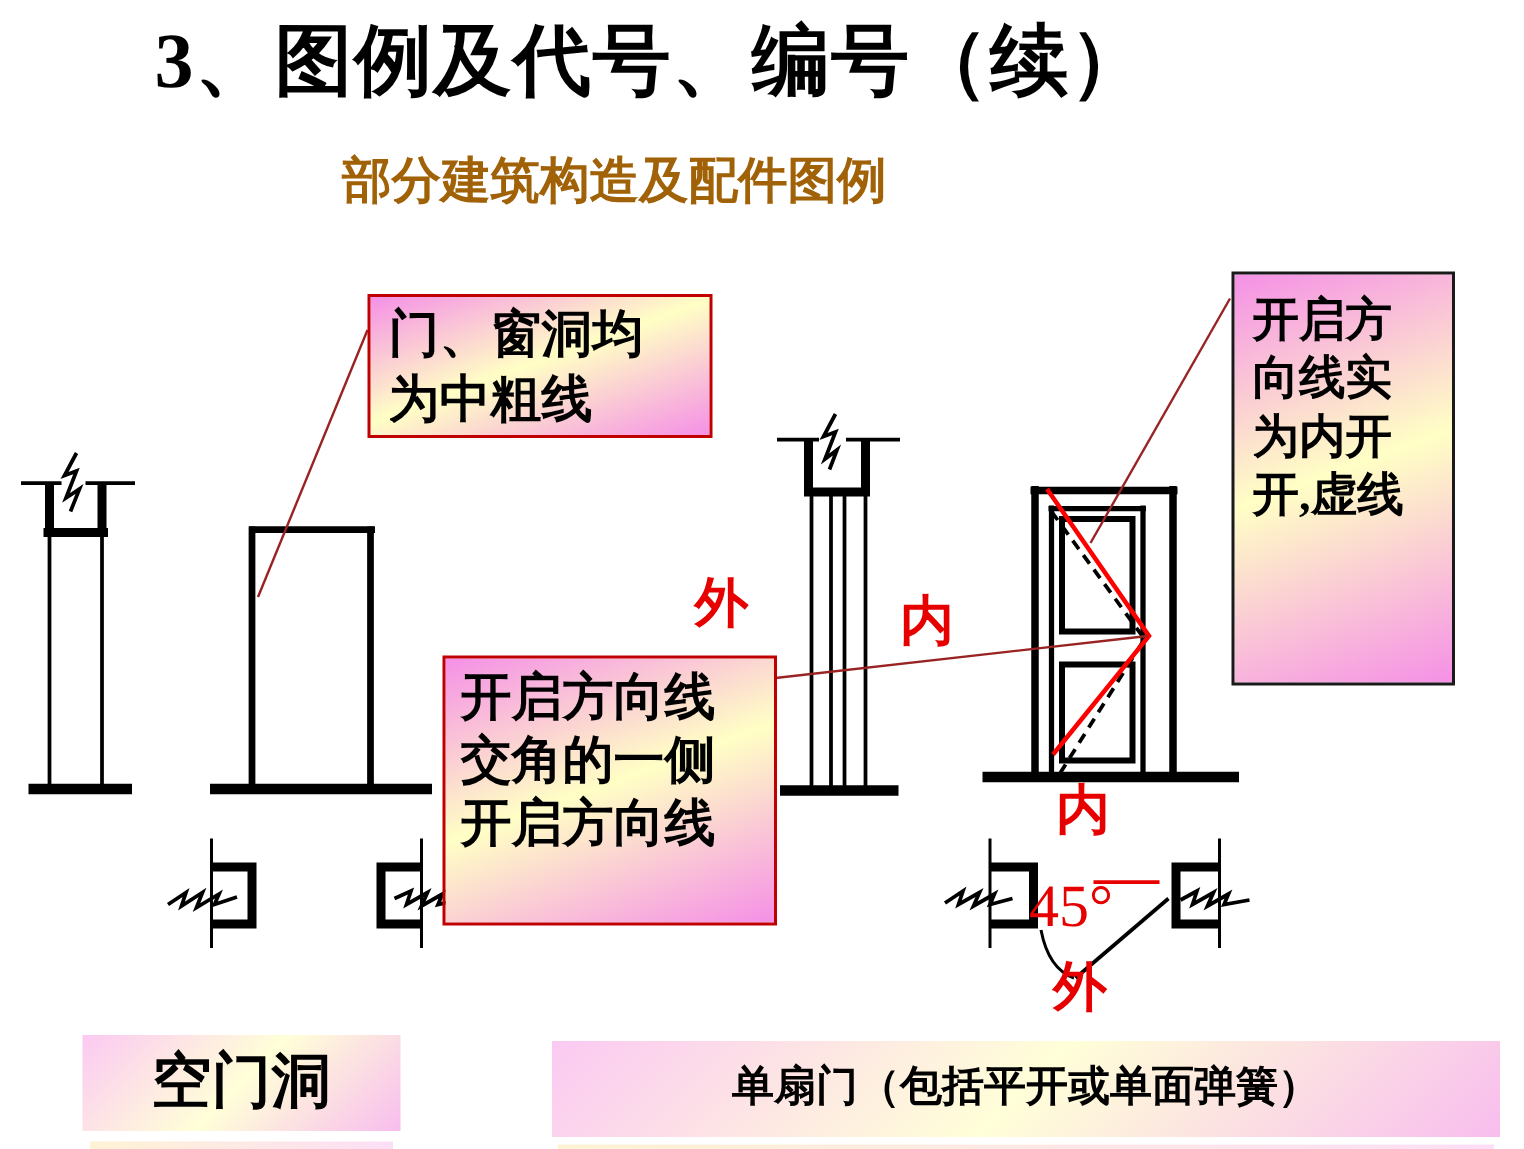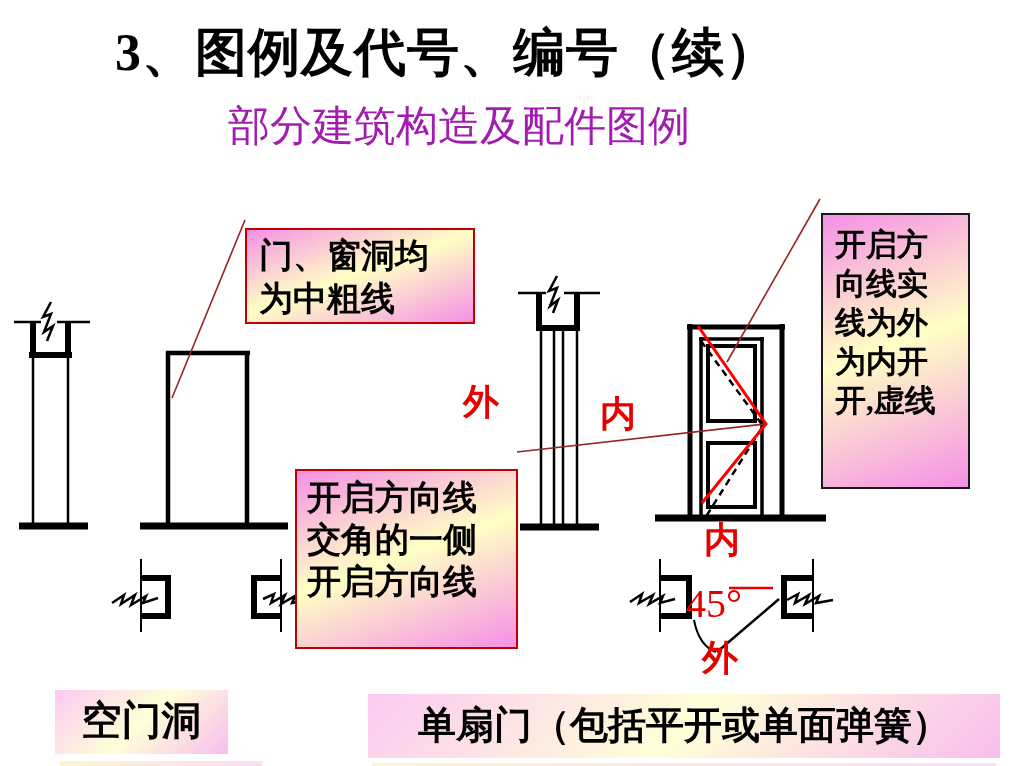--- a/index.html
+++ b/index.html
@@ -1,49 +1,49 @@
 <!DOCTYPE html>
 <html style="--annotation-red: #e60000; --direction-line-red: #ff0000; --leader-dark-red: #992222; --callout-border-red: #c00000; --gradient-pink: #f590e6; --gradient-yellow: #ffffc5; --drawing-black: #000000;"><head>
 <meta charset="utf-8">
 <style>
   html,body{margin:0;padding:0;background:#888;}
   .slide{
     position:relative;width:1016px;height:766px;background:#ffffff;
     overflow:hidden;font-family:"Liberation Serif","DejaVu Serif",serif;
   }
   .slide-title{
-    position:absolute;left:103px;top:6px;width:860px;margin:12px;
+    position:absolute;left:103px;top:6px;width:860px;margin:0;
     font-size:52px;font-weight:bold;color:#000;letter-spacing:1px;white-space:nowrap;
   }
   .subtitle{
-    position:absolute;left:228px;top:98px;font-size:42px;font-weight:normal;color:#a21caf;white-space:nowrap;
+    position:absolute;left:228px;top:98px;font-size:33px;font-weight:bold;color:#a16207;white-space:nowrap;
   }
   svg.diagram{position:absolute;left:0;top:0;}
   .callout{
     position:absolute;box-sizing:border-box;
     background:linear-gradient(160deg,var(--gradient-pink) 0%,var(--gradient-yellow) 48%,var(--gradient-pink) 100%);
-    font-weight:bold;color:#000;margin-top:32px;
+    font-weight:bold;color:#000;
   }
   .callout .cl{white-space:nowrap;}
   .callout-1{left:245px;top:196px;width:230px;height:96px;border:2px solid var(--callout-border-red);
     font-size:34px;line-height:43px;padding:4px 0 0 12px;}
   .callout-2{left:295px;top:437px;width:223px;height:180px;border:2px solid var(--callout-border-red);
     font-size:34px;line-height:42px;padding:6px 0 0 10px;}
   .callout-3{left:821px;top:181px;width:149px;height:276px;border:2px solid #1a1a1a;
     font-size:31px;line-height:39px;padding:10px 0 0 12px;}
   .red-label{
     position:absolute;font-weight:bold;color:var(--annotation-red);font-size:36px;line-height:36px;white-space:nowrap;
   }
   .angle-label{position:absolute;font-weight:normal;color:var(--annotation-red);font-size:40px;line-height:31px;}
   .caption{
     position:absolute;box-sizing:border-box;text-align:center;font-weight:bold;color:#000;
     background:linear-gradient(135deg,#fbc9f2 0%,#ffffd8 50%,#f8bdee 100%);
   }
-  .caption-1{left:55px;top:690px;width:173px;height:64px;font-size:40px;line-height:62px;text-align:center;}
-  .caption-2{left:368px;top:694px;width:632px;height:64px;font-size:38px;line-height:62px;white-space:nowrap;}
+  .caption-1{left:55px;top:690px;width:212px;height:64px;font-size:40px;line-height:62px;text-align:center;}
+  .caption-2{left:368px;top:694px;width:632px;height:64px;font-size:28px;line-height:62px;white-space:nowrap;}
   .reflection{position:absolute;height:5px;opacity:.55;
     background:linear-gradient(90deg,#ffe9b0,#f9c4ef);}
   .refl-1{left:60px;top:761px;width:202px;}
   .refl-2{left:372px;top:763px;width:624px;}
 </style>
 </head>
 <body>
 
 <div class="slide">
 
@@ -123,21 +123,20 @@
 
   <div class="callout callout-2">
     <div class="cl">开启方向线</div>
     <div class="cl">交角的一侧</div>
     <div class="cl">开启方向线</div>
   </div>
 
   <div class="callout callout-3">
     <div class="cl">开启方</div>
     <div class="cl">向线实</div>
-    <div class="cl">线为外</div>
     <div class="cl">为内开</div>
     <div class="cl">开,虚线</div>
   </div>
 
   <div class="red-label" style="left:463px;top:384px;">外</div>
   <div class="red-label" style="left:600px;top:396px;">内</div>
   <div class="red-label" style="left:704px;top:522px;">内</div>
   <div class="red-label" style="left:702px;top:640px;">外</div>
   <div class="angle-label" style="left:686px;top:588px;">45°</div>
 

